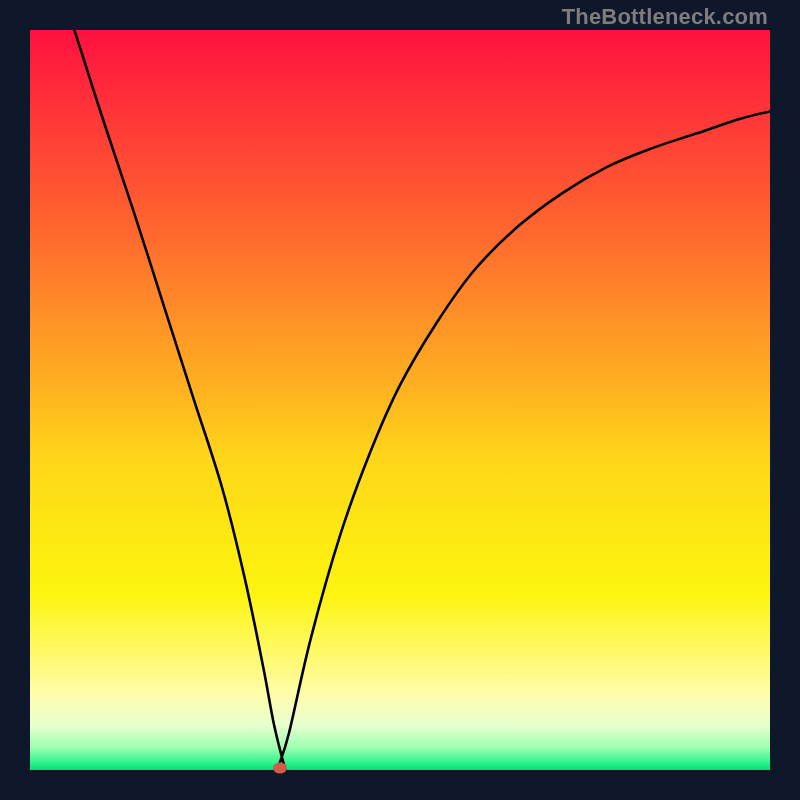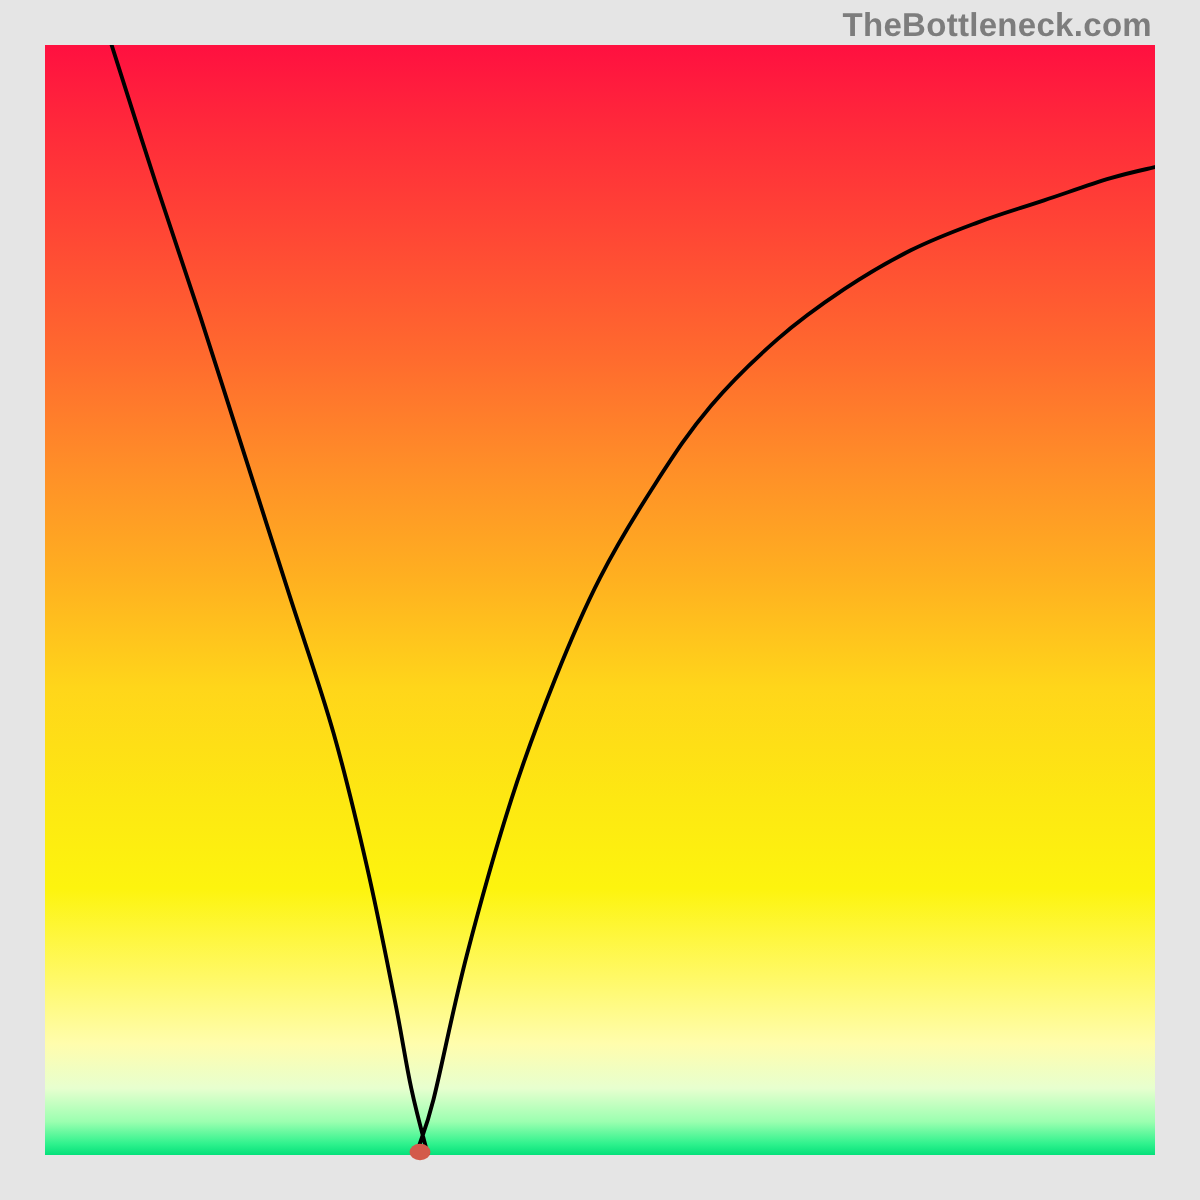--- a/index.html
+++ b/index.html
@@ -8,21 +8,21 @@
     width: 800px;
     height: 800px;
     background: #000;
     font-family: Arial, Helvetica, sans-serif;
     overflow: hidden;
   }
   .frame {
     position: relative;
     width: 800px;
     height: 800px;
-    background: #e5e5e5;
+    background: #0f172a;
   }
   .plot {
     position: absolute;
     left: 30px;
     top: 30px;
     width: 740px;
     height: 740px;
     background: linear-gradient(
       to bottom,
       #ff1040 0%,

